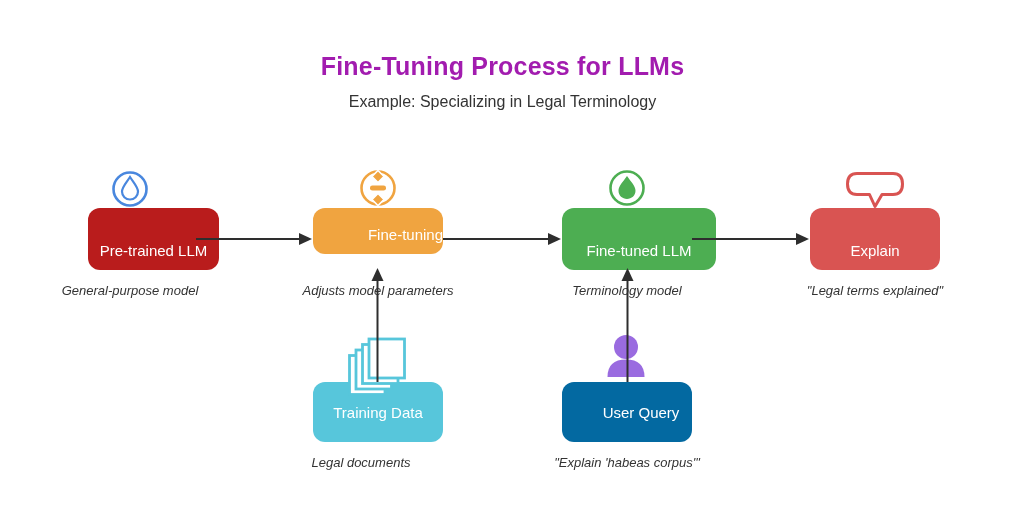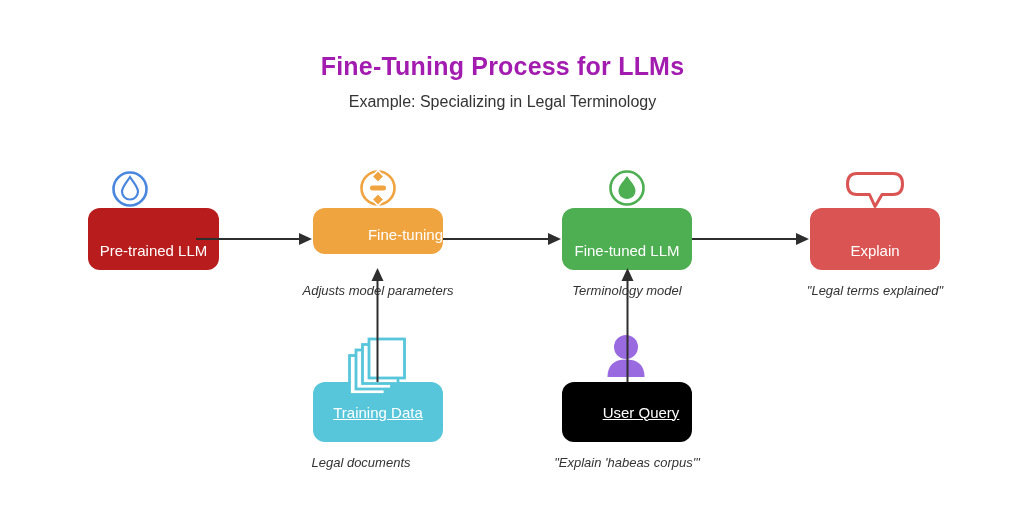--- a/index.html
+++ b/index.html
@@ -13,21 +13,21 @@
   }
   .subtitle {
     position:absolute; left:0; top:93px; width:1005px; text-align:center;
     font-size:16px; color:#333333;
   }
   .node {
     position:absolute; border-radius:12px; display:flex; justify-content:center;
     color:#ffffff; font-size:15px; box-sizing:border-box; z-index:1;
   }
   .node.row1 { align-items:flex-end; padding-bottom:11px; }
-  .node.row2 { align-items:center;text-decoration:underline; }
+  .node.row2 { align-items:center; }
   .caption {
     position:absolute; width:220px; text-align:center; font-style:italic;
     font-size:13px; color:#333333; z-index:2;
   }
   .icon { position:absolute; z-index:3; }
   svg.overlay { position:absolute; left:0; top:0; z-index:5; pointer-events:none; }
 </style>
 </head>
 <body>
 
@@ -80,34 +80,35 @@
       <path d="M3.5 45 Q3.5 27.5 22 27.5 Q40.5 27.5 40.5 45 Z" fill="#9A6BE0"></path>
     </svg>
   </div>
 
   <div class="node row1" style="left: 65px; top: 208px; width: 131px; height: 62px; background-color: #b91c1c; margin-left: 23px;">
     <span>Pre-trained LLM</span>
   </div>
   <div class="node row1" style="left: 313px; top: 208px; width: 130px; height: 46px; background-color: rgb(240, 164, 64); justify-content: flex-end;">
     <span>Fine-tuning</span>
   </div>
-  <div class="node row1" style="left: 562px; top: 208px; width: 130px; height: 62px; background-color: rgb(77, 174, 82);">
+  <div class="node row1" style="left: 562px; top: 208px; width: 154px; height: 62px; background-color: rgb(77, 174, 82);">
     <span>Fine-tuned LLM</span>
   </div>
   <div class="node row1" style="left: 810px; top: 208px; width: 130px; height: 62px; background-color: rgb(217, 84, 82);">
     <span>Explain</span>
   </div>
 
   <div class="node row2" style="left: 313px; top: 382px; width: 130px; height: 60px; background-color: rgb(87, 198, 219);">
     <span>Training Data</span>
   </div>
-  <div class="node row2" style="left: 562px; top: 382px; width: 130px; height: 60px; background-color: #000000; padding-left: 28px;">
+  <div class="node row2" style="left: 562px; top: 382px; width: 130px; height: 60px; background-color: #0369a1; padding-left: 28px;">
     <span>User Query</span>
   </div>
 
+  <div class="caption" style="left:20px;  top:283px;">General-purpose model</div>
   <div class="caption" style="left:268px; top:283px;">Adjusts model parameters</div>
   <div class="caption" style="left:517px; top:283px;">Terminology model</div>
   <div class="caption" style="left:765px; top:283px;">"Legal terms explained"</div>
   <div class="caption" style="left:251px; top:455px;">Legal documents</div>
   <div class="caption" style="left:517px; top:455px;">"Explain 'habeas corpus'"</div>
 
   <svg class="overlay" width="1036" height="529" viewBox="0 0 1036 529">
 
     <line x1="196" y1="239" x2="300" y2="239" stroke="#2E2E2E" stroke-width="2"></line>
     <polygon points="312,239 299,233 299,245" fill="#2E2E2E"></polygon>

